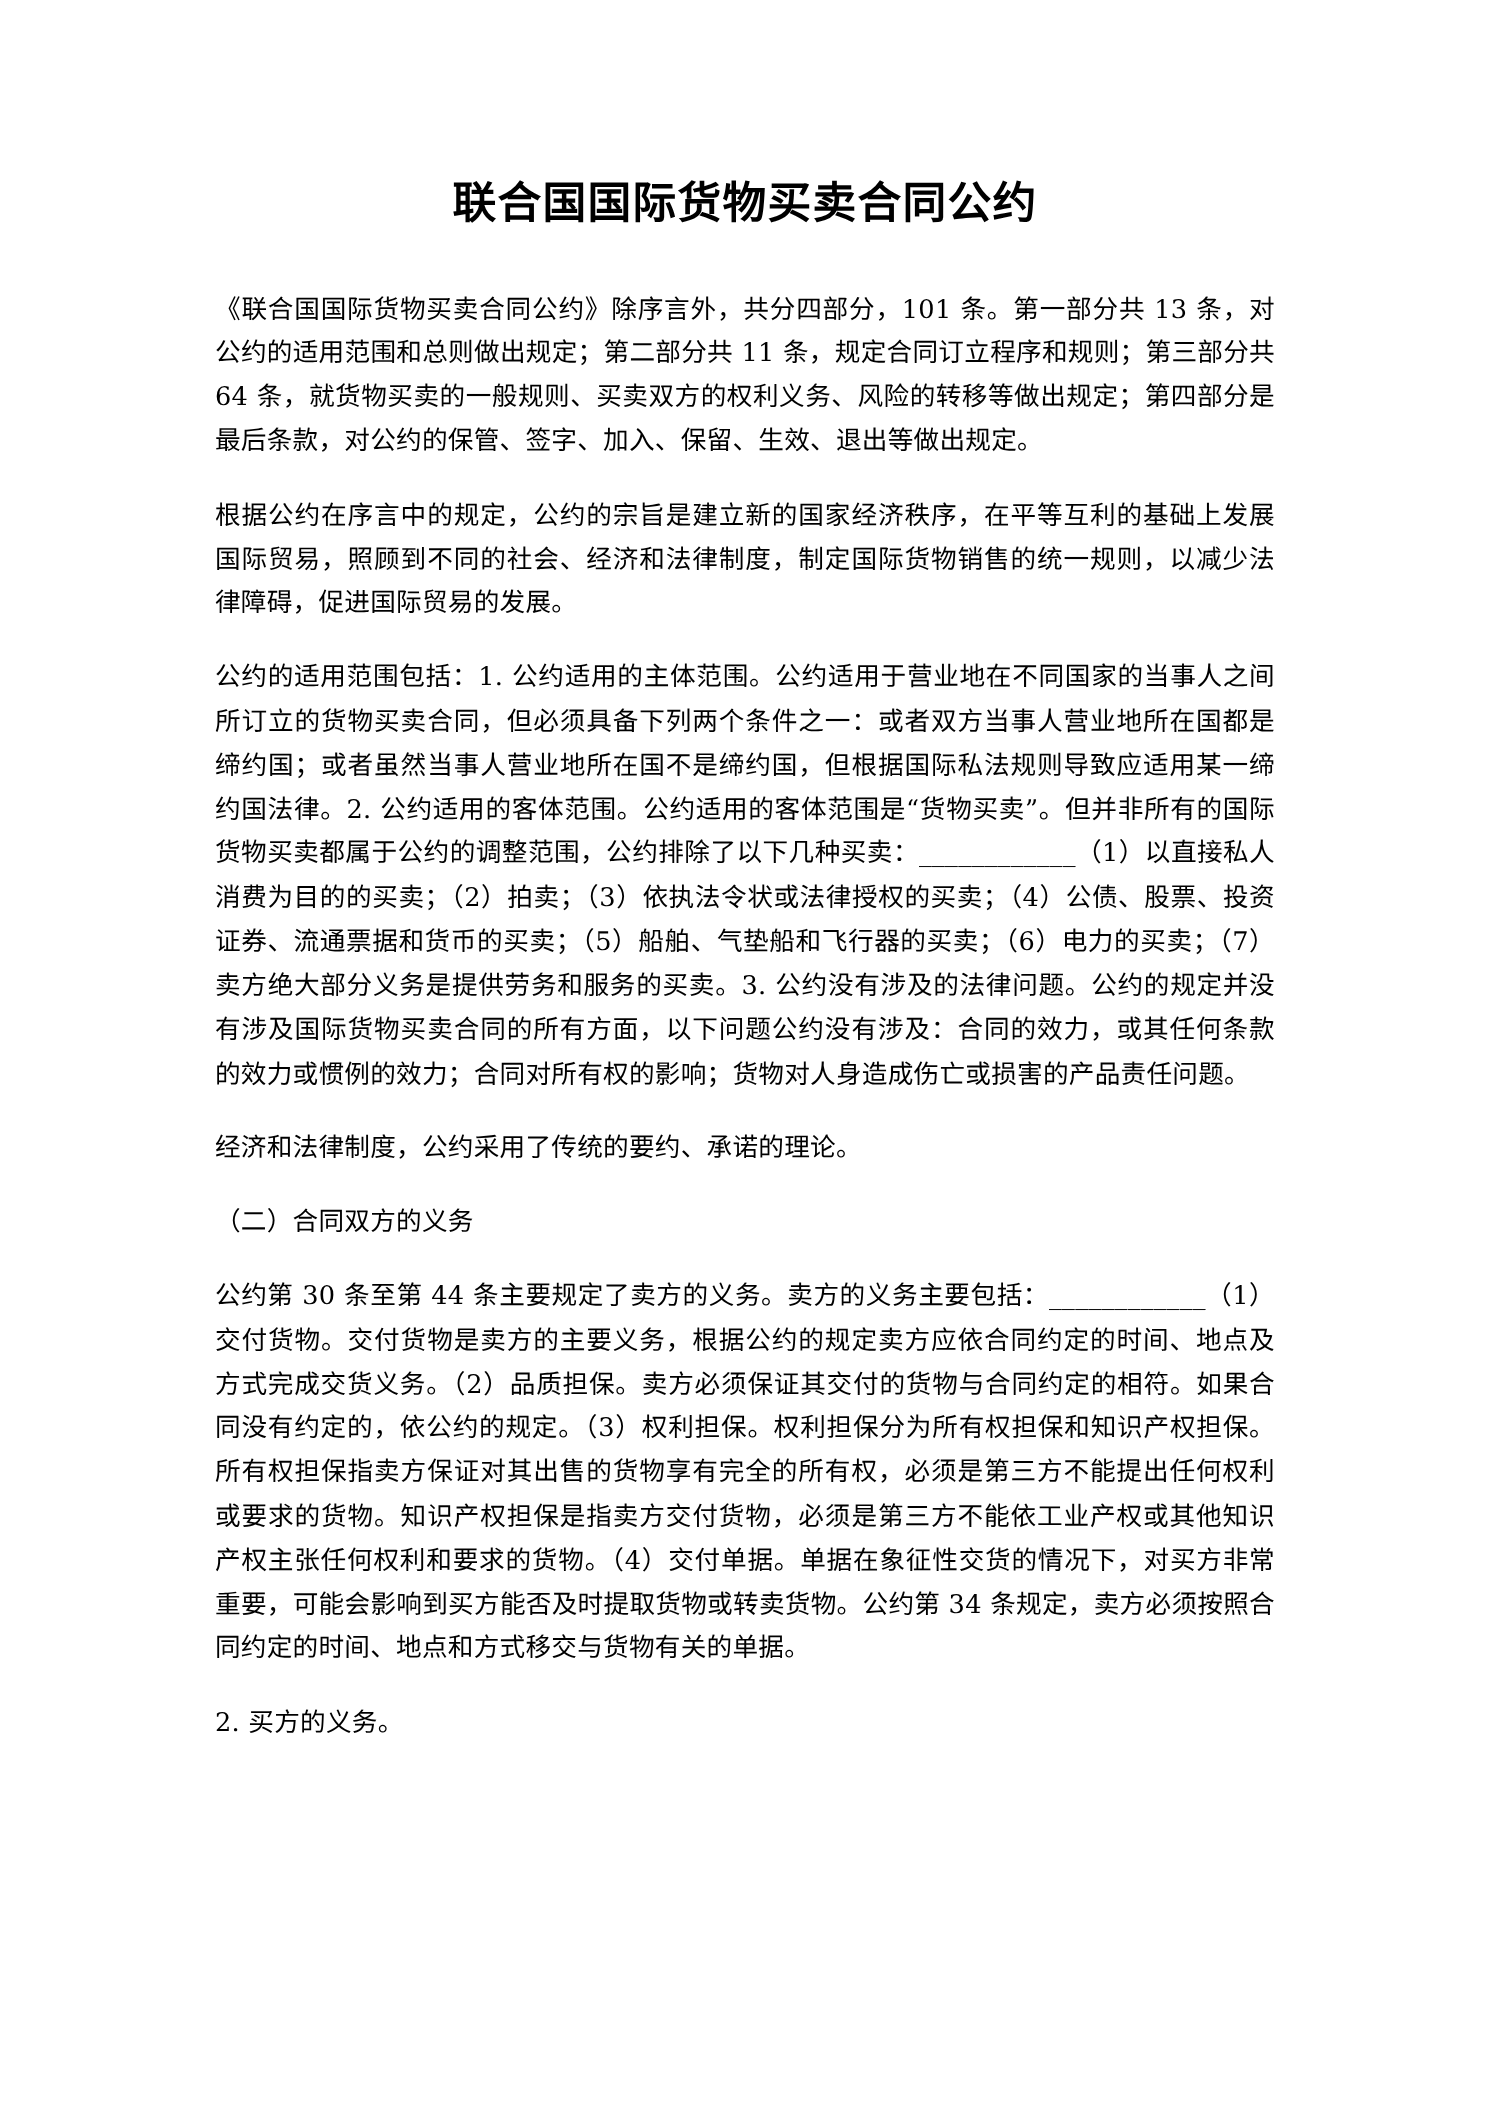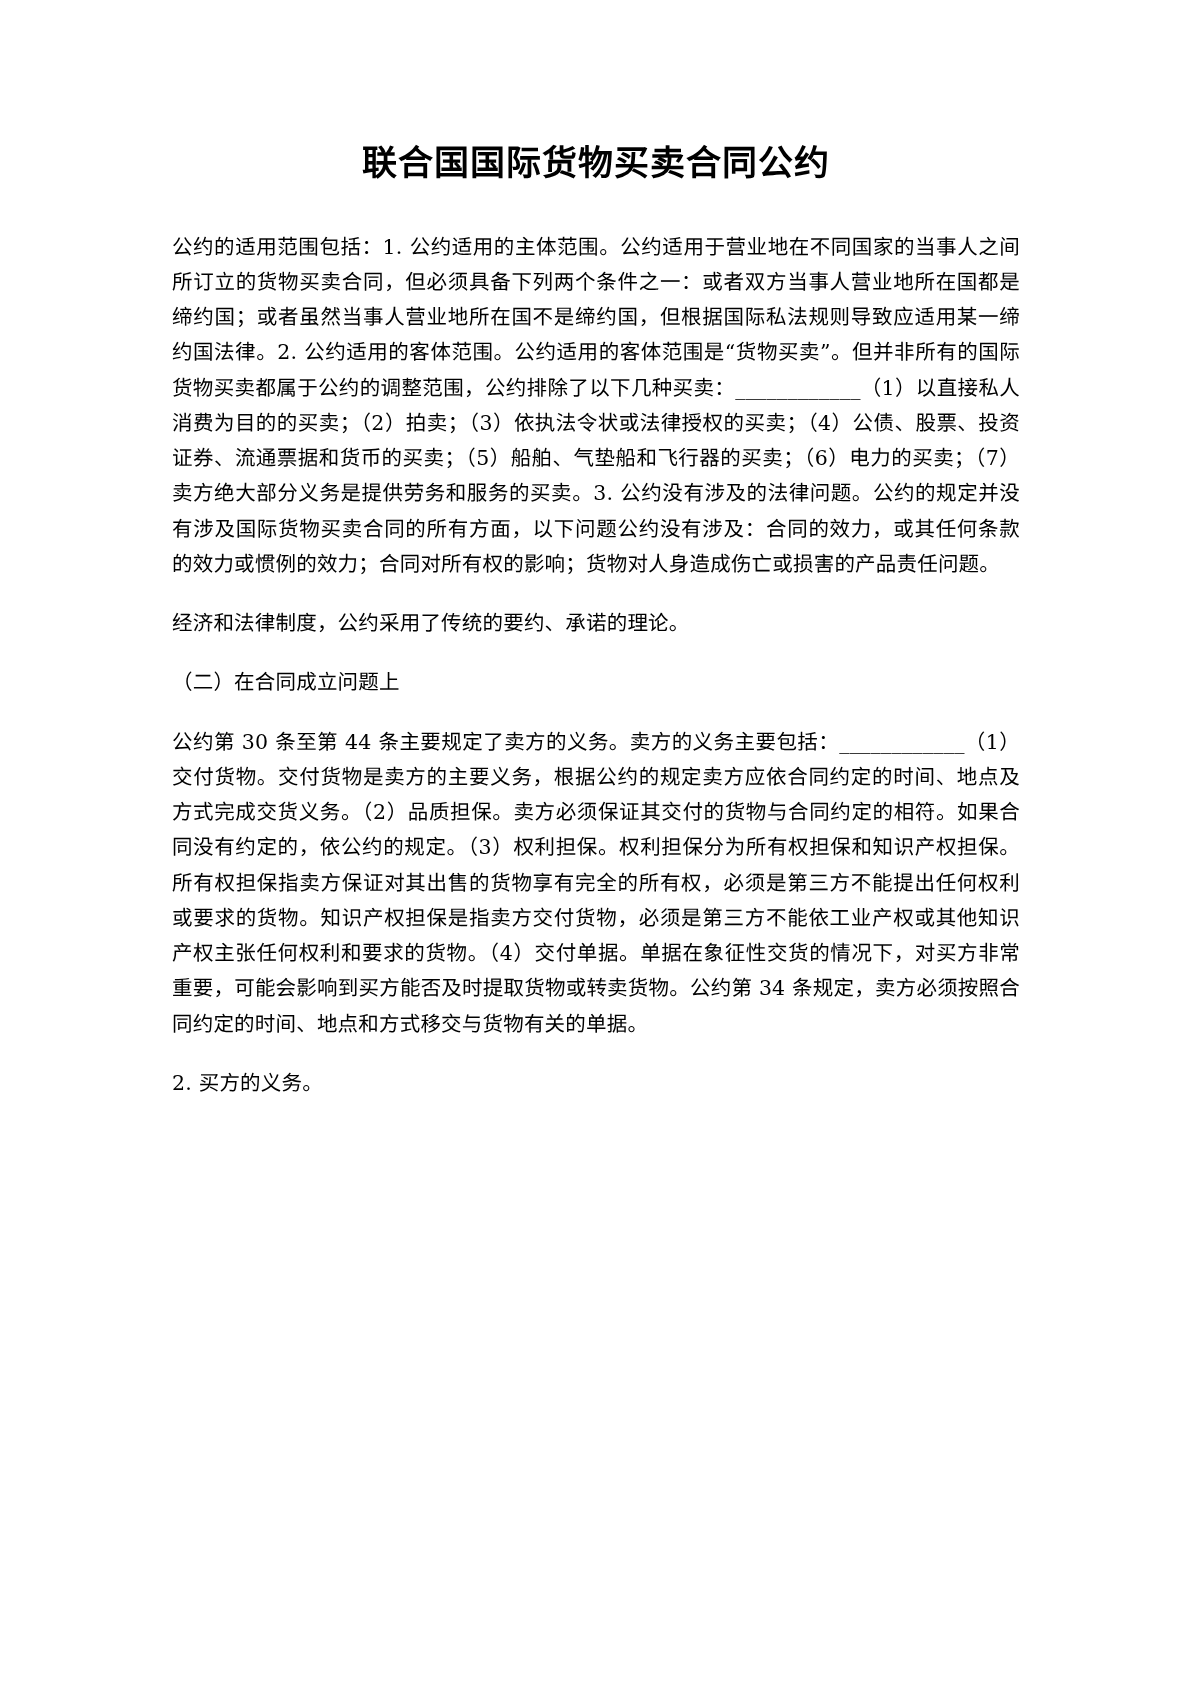--- a/index.html
+++ b/index.html
@@ -42,27 +42,29 @@
     margin-bottom: 24px;
   }
 </style>
 </head>
 <body>
 
 <div class="page">
 
   <h1 class="doc-title">联合国国际货物买卖合同公约</h1>
 
+  <p class="para">《联合国国际货物买卖合同公约》除序言外，共分四部分，101 条。第一部分共 13 条，对公约的适用范围和总则做出规定；第二部分共 11 条，规定合同订立程序和规则；第三部分共 64 条，就货物买卖的一般规则、买卖双方的权利义务、风险的转移等做出规定；第四部分是最后条款，对公约的保管、签字、加入、保留、生效、退出等做出规定。</p>
 
 
+  <p class="para">根据公约在序言中的规定，公约的宗旨是建立新的国家经济秩序，在平等互利的基础上发展国际贸易，照顾到不同的社会、经济和法律制度，制定国际货物销售的统一规则，以减少法律障碍，促进国际贸易的发展。</p>
 
   <p class="para">公约的适用范围包括：1. 公约适用的主体范围。公约适用于营业地在不同国家的当事人之间所订立的货物买卖合同，但必须具备下列两个条件之一：或者双方当事人营业地所在国都是缔约国；或者虽然当事人营业地所在国不是缔约国，但根据国际私法规则导致应适用某一缔约国法律。2. 公约适用的客体范围。公约适用的客体范围是“货物买卖”。但并非所有的国际货物买卖都属于公约的调整范围，公约排除了以下几种买卖：____________（1）以直接私人消费为目的的买卖；（2）拍卖；（3）依执法令状或法律授权的买卖；（4）公债、股票、投资证券、流通票据和货币的买卖；（5）船舶、气垫船和飞行器的买卖；（6）电力的买卖；（7）卖方绝大部分义务是提供劳务和服务的买卖。3. 公约没有涉及的法律问题。公约的规定并没有涉及国际货物买卖合同的所有方面，以下问题公约没有涉及：合同的效力，或其任何条款的效力或惯例的效力；合同对所有权的影响；货物对人身造成伤亡或损害的产品责任问题。</p>
 
   <p class="para">经济和法律制度，公约采用了传统的要约、承诺的理论。</p>
 
-  <p class="para heading">（二）在合同成立问题上</p>
+  <p class="para heading">（二）合同双方的义务</p>
 
 
   <p class="para">公约第 30 条至第 44 条主要规定了卖方的义务。卖方的义务主要包括：____________（1）交付货物。交付货物是卖方的主要义务，根据公约的规定卖方应依合同约定的时间、地点及方式完成交货义务。（2）品质担保。卖方必须保证其交付的货物与合同约定的相符。如果合同没有约定的，依公约的规定。（3）权利担保。权利担保分为所有权担保和知识产权担保。所有权担保指卖方保证对其出售的货物享有完全的所有权，必须是第三方不能提出任何权利或要求的货物。知识产权担保是指卖方交付货物，必须是第三方不能依工业产权或其他知识产权主张任何权利和要求的货物。（4）交付单据。单据在象征性交货的情况下，对买方非常重要，可能会影响到买方能否及时提取货物或转卖货物。公约第 34 条规定，卖方必须按照合同约定的时间、地点和方式移交与货物有关的单据。</p>
 
   <p class="para">2. 买方的义务。</p>
 
 </div>
 
 </body></html>

